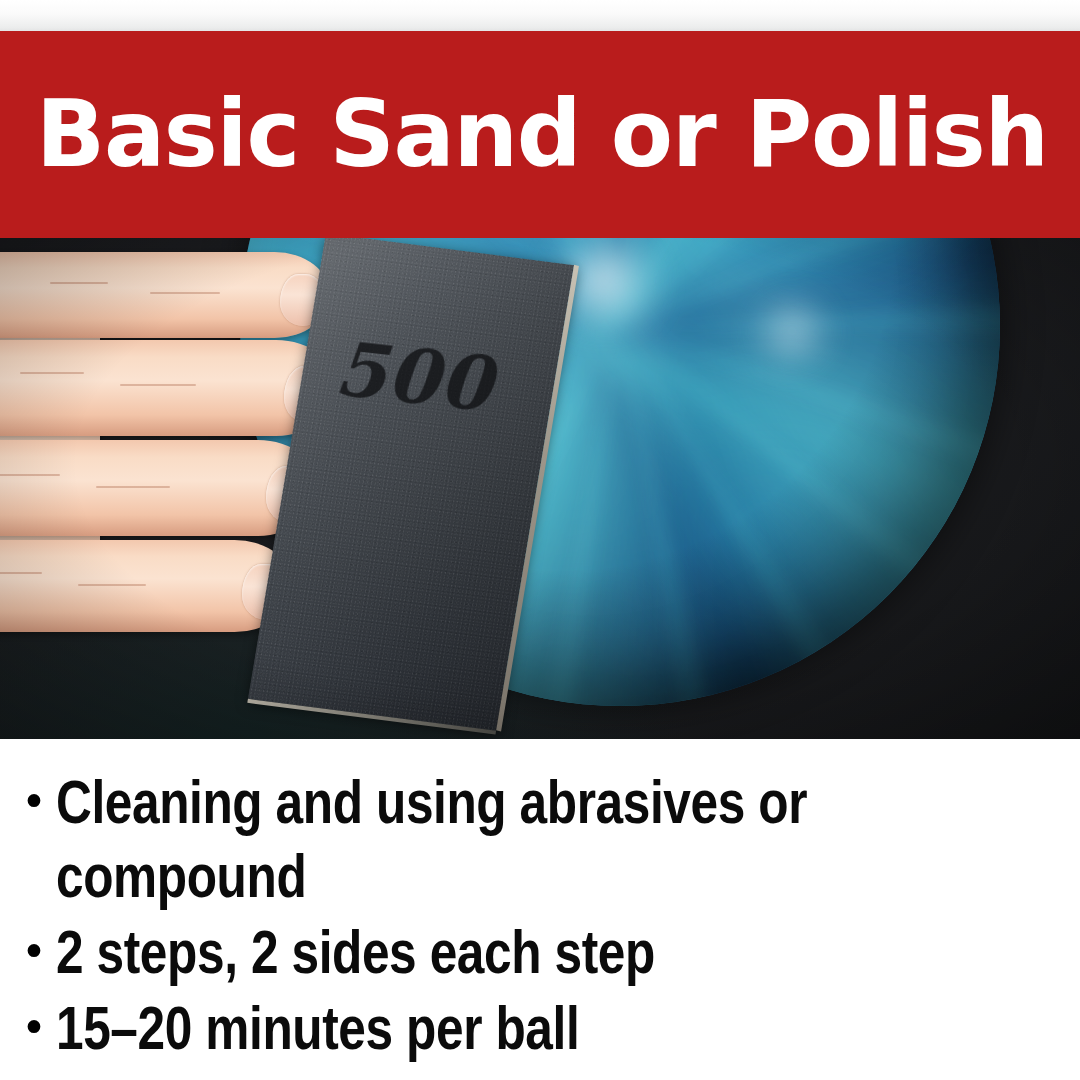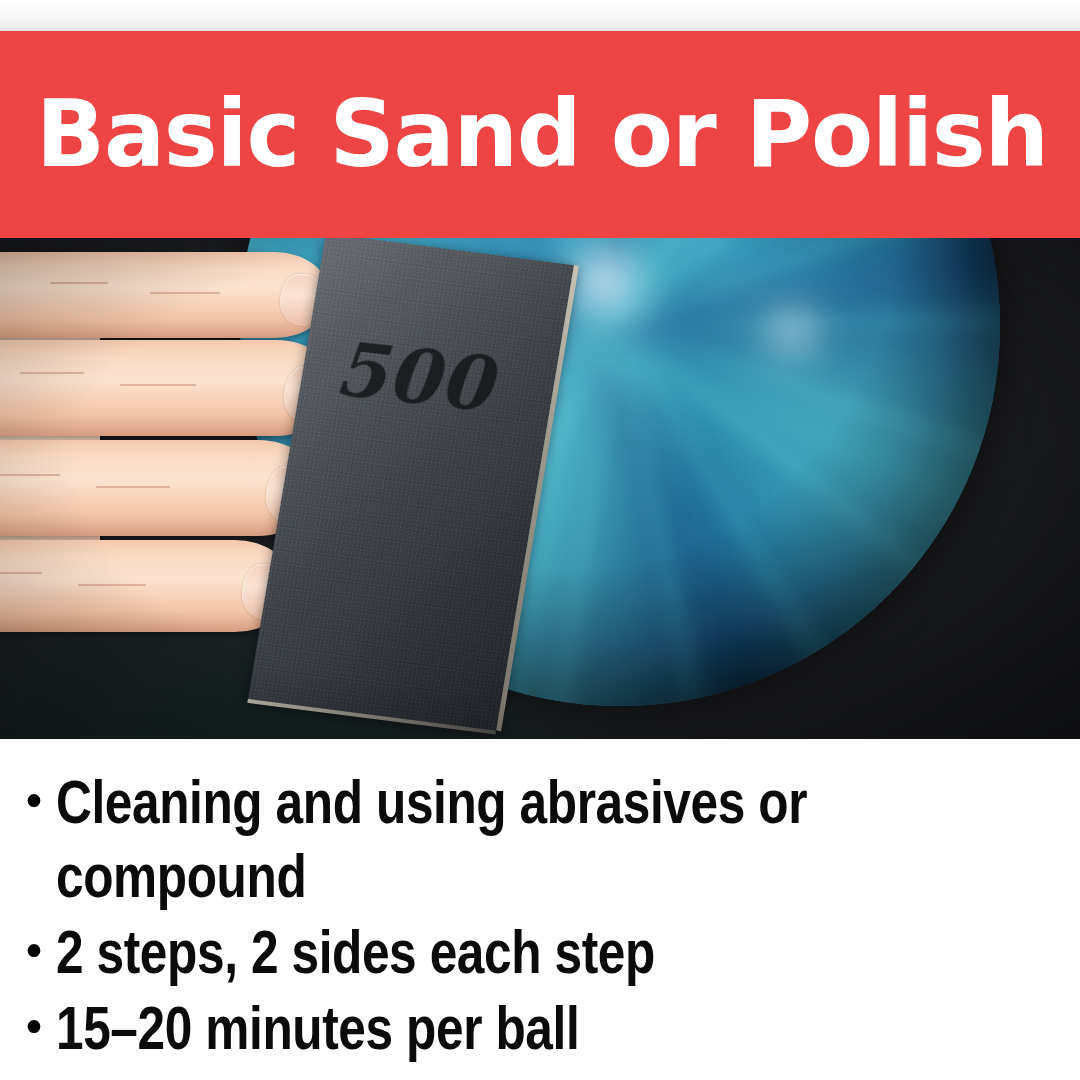--- a/index.html
+++ b/index.html
@@ -31,21 +31,21 @@
     height: 31px;
     background: linear-gradient(to bottom, #ffffff 0%, #fafafa 45%, #eceded 88%, #e3e4e5 100%);
   }
 
   
   .title-bar {
     position: absolute;
     left: 0; top: 31px;
     width: 1080px;
     height: 207px;
-    background: #ef4444;
+    background: #b91c1c;
     display: flex;
     align-items: center;
     box-sizing: border-box;
     padding-left: 36px;
     padding-right: 4px;
   }
   .title-text {
     color: #ffffff;
     font-family: "DejaVu Sans", sans-serif;
     font-weight: bold;

